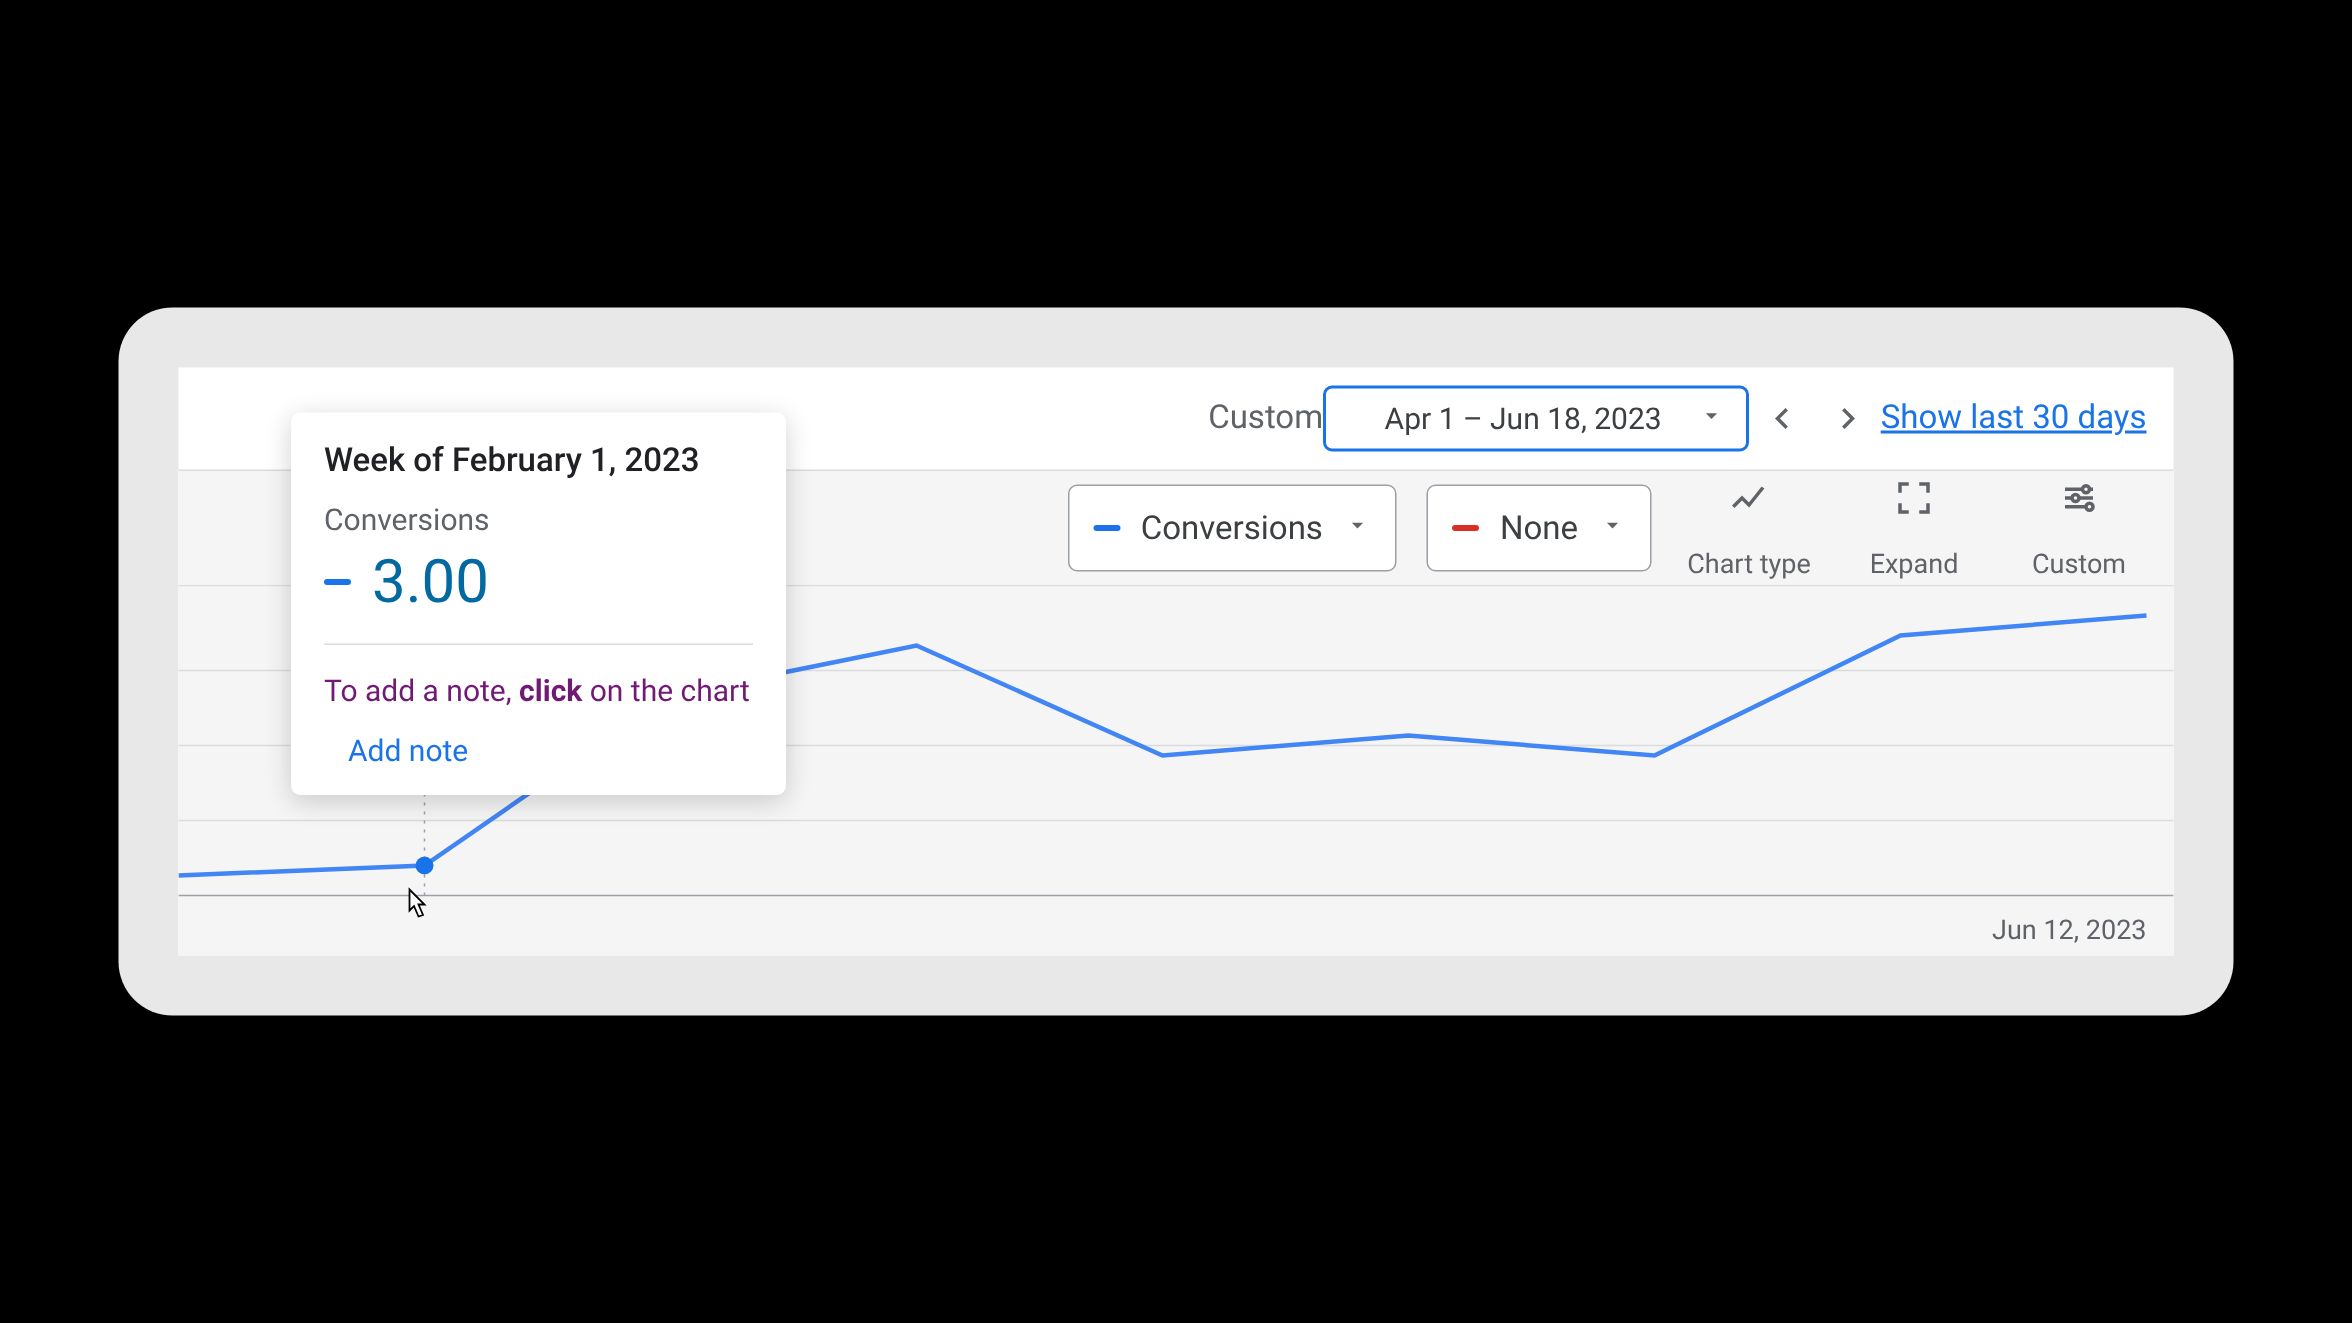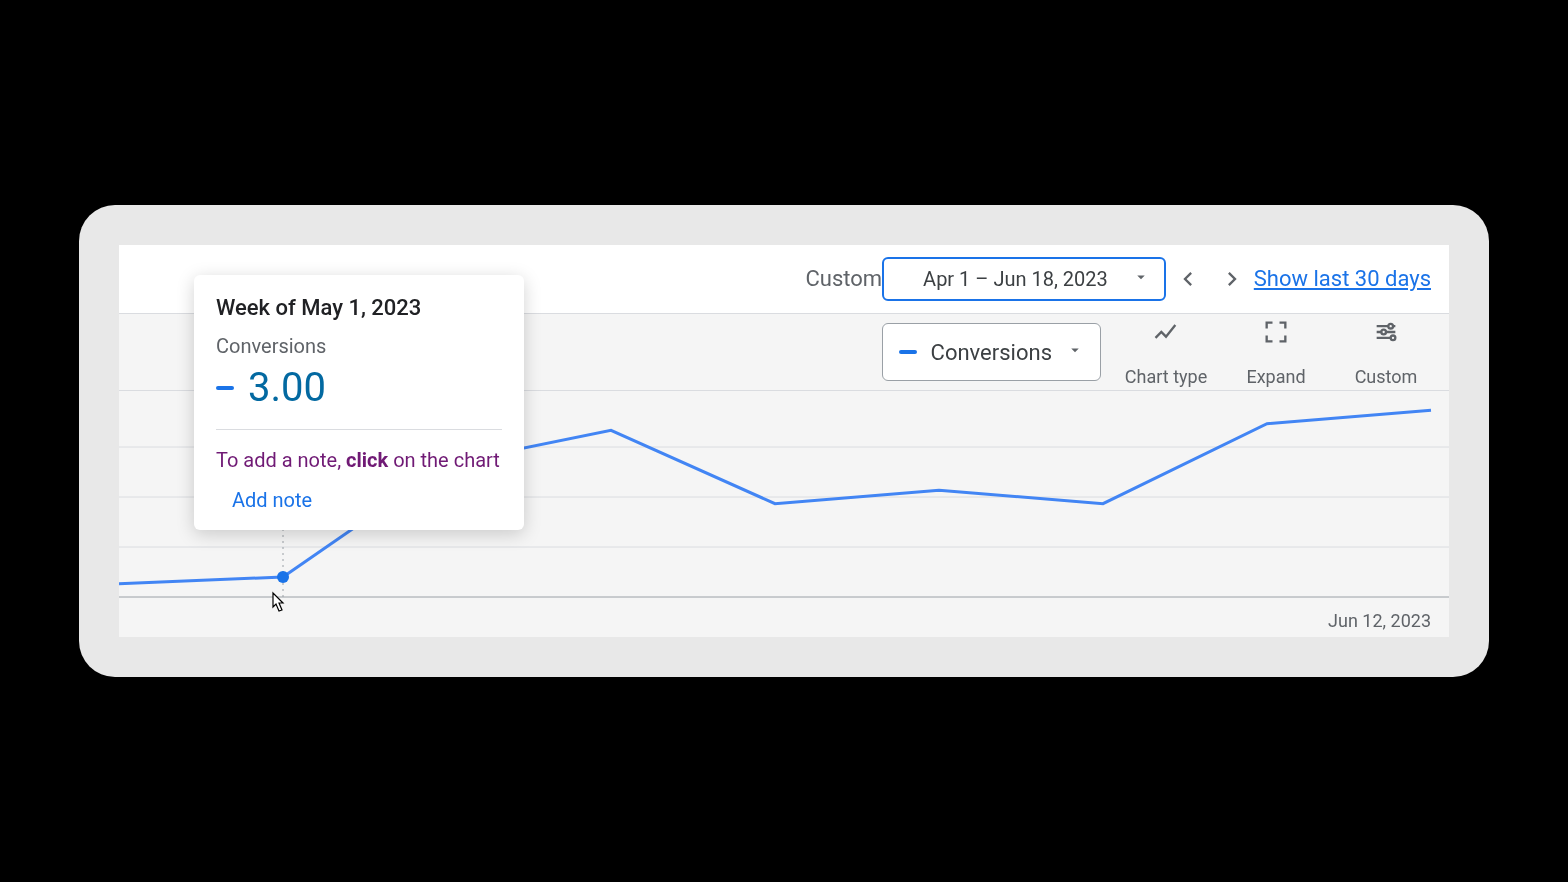--- a/index.html
+++ b/index.html
@@ -221,20 +221,29 @@
           </svg>
       </div>
       <span class="show-last">Show last 30 days</span>
     </div>
 
     <div class="controls-row">
       <div class="spacer"></div>
       <div class="metric-select">
         <span class="metric-dash blue"></span>
         <span class="metric-label">Conversions</span>
+        <span class="chev-down">
+          <svg width="18" height="18" viewBox="0 0 24 24">
+              <path fill="currentColor" d="M7 10l5 5 5-5z"></path>
+            </svg>
+        </span>
+      </div>
+      <div class="metric-select">
+        <span class="metric-dash red"></span>
+        <span class="metric-label">None</span>
         <span class="chev-down">
           <svg width="18" height="18" viewBox="0 0 24 24">
               <path fill="currentColor" d="M7 10l5 5 5-5z"></path>
             </svg>
         </span>
       </div>
       <div class="action-btn">
         <span>
           <svg width="28" height="28" viewBox="0 0 24 24">
               <path fill="none" stroke="currentColor" stroke-width="2" d="M3 17l5-5 4 4 8-10"></path>
@@ -269,21 +278,21 @@
           <line x1="0" y1="106" x2="1330" y2="106" class="gridline"></line>
           <line x1="0" y1="156" x2="1330" y2="156" class="gridline"></line>
           <line x1="0" y1="206" x2="1330" y2="206" class="axis-line"></line>
           <path d="M0 192.66666666666666 L164 186 L328 72.66666666666669 L492 39.333333333333314 L656 112.66666666666667 L820 99.33333333333333 L984 112.66666666666667 L1148 32.66666666666666 L1312 19.333333333333343 " class="series-line"></path>
           <line x1="164" y1="6" x2="164" y2="206" class="marker-line"></line>
           <circle cx="164" cy="186" r="6" class="marker-dot"></circle>
         </svg>
       <div class="tick-label" id="end-tick" style="right:18px; bottom:6px;margin-left:28px;">Jun 12, 2023</div>
 
       <div class="tooltip" id="tooltip" style="left:75px; top:-116px;">
-        <div class="tt-title">Week of May 1, 2023</div>
+        <div class="tt-title">Week of February 1, 2023</div>
         <div class="tt-metric">Conversions</div>
         <div class="tt-value-row">
           <span class="tt-dash"></span>
           <span class="tt-value">3.00</span>
         </div>
         <div class="tt-hint">
           <span>To add a note, </span><b>click</b><span> on the chart</span>
         </div>
         <div class="tt-add-note">Add note</div>
       </div>

